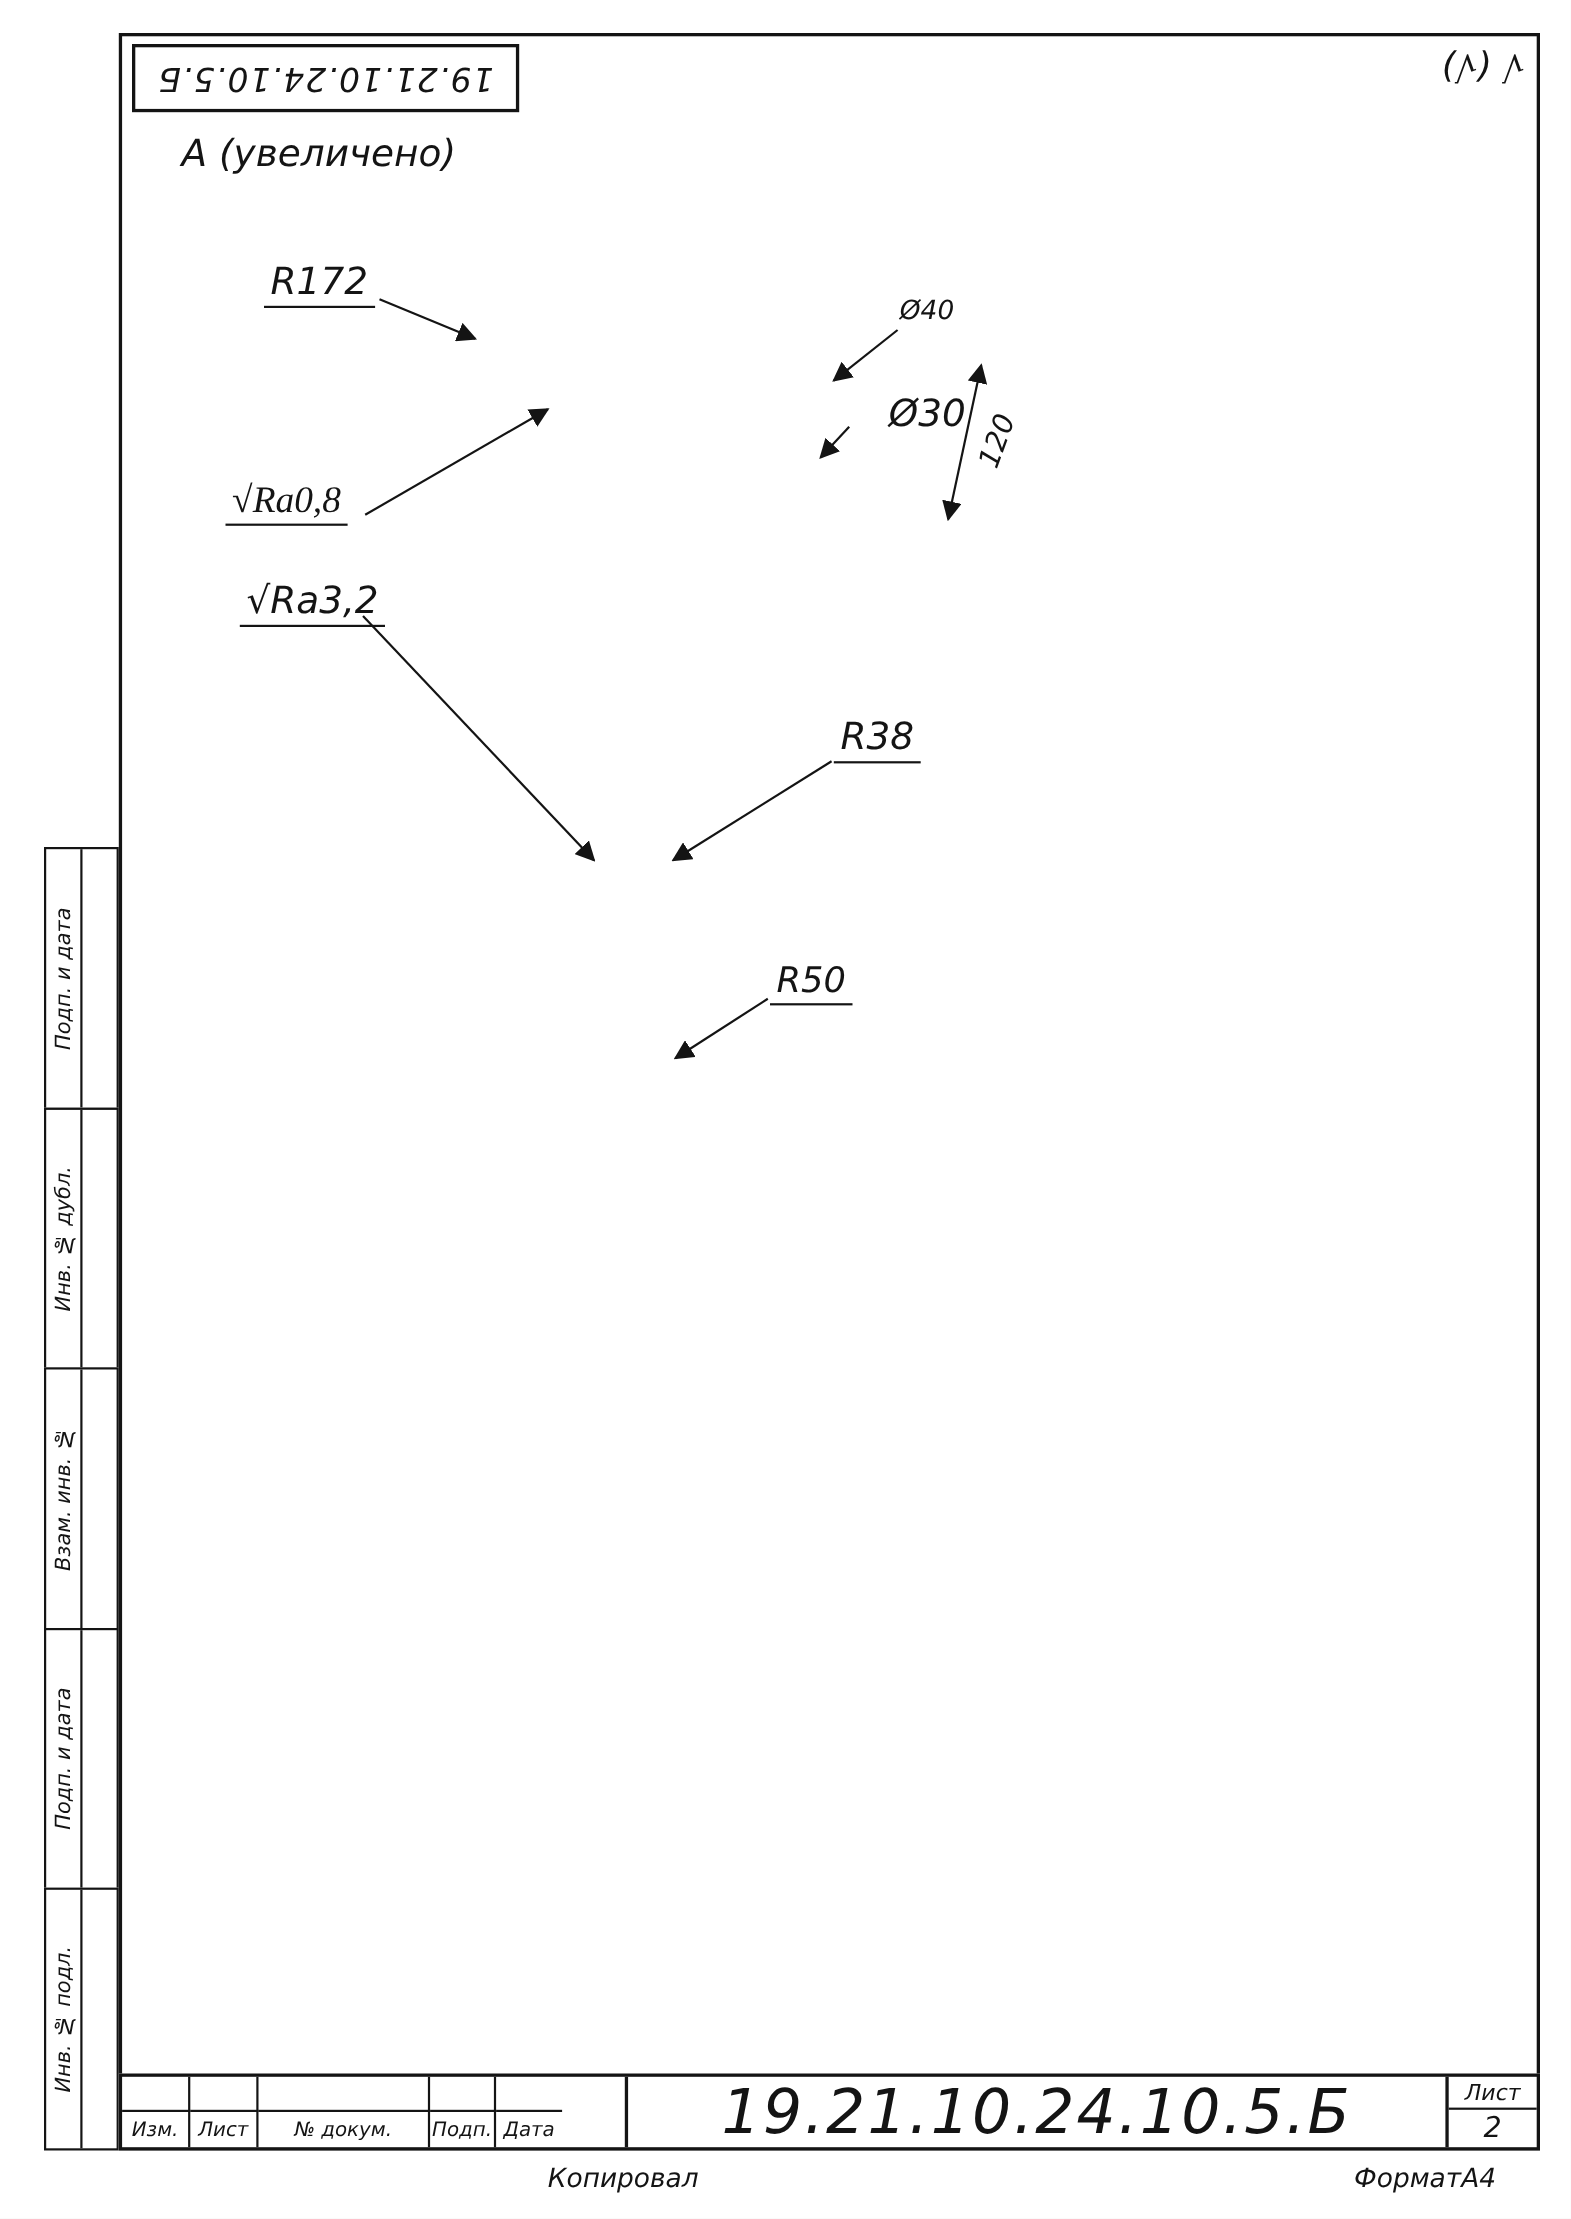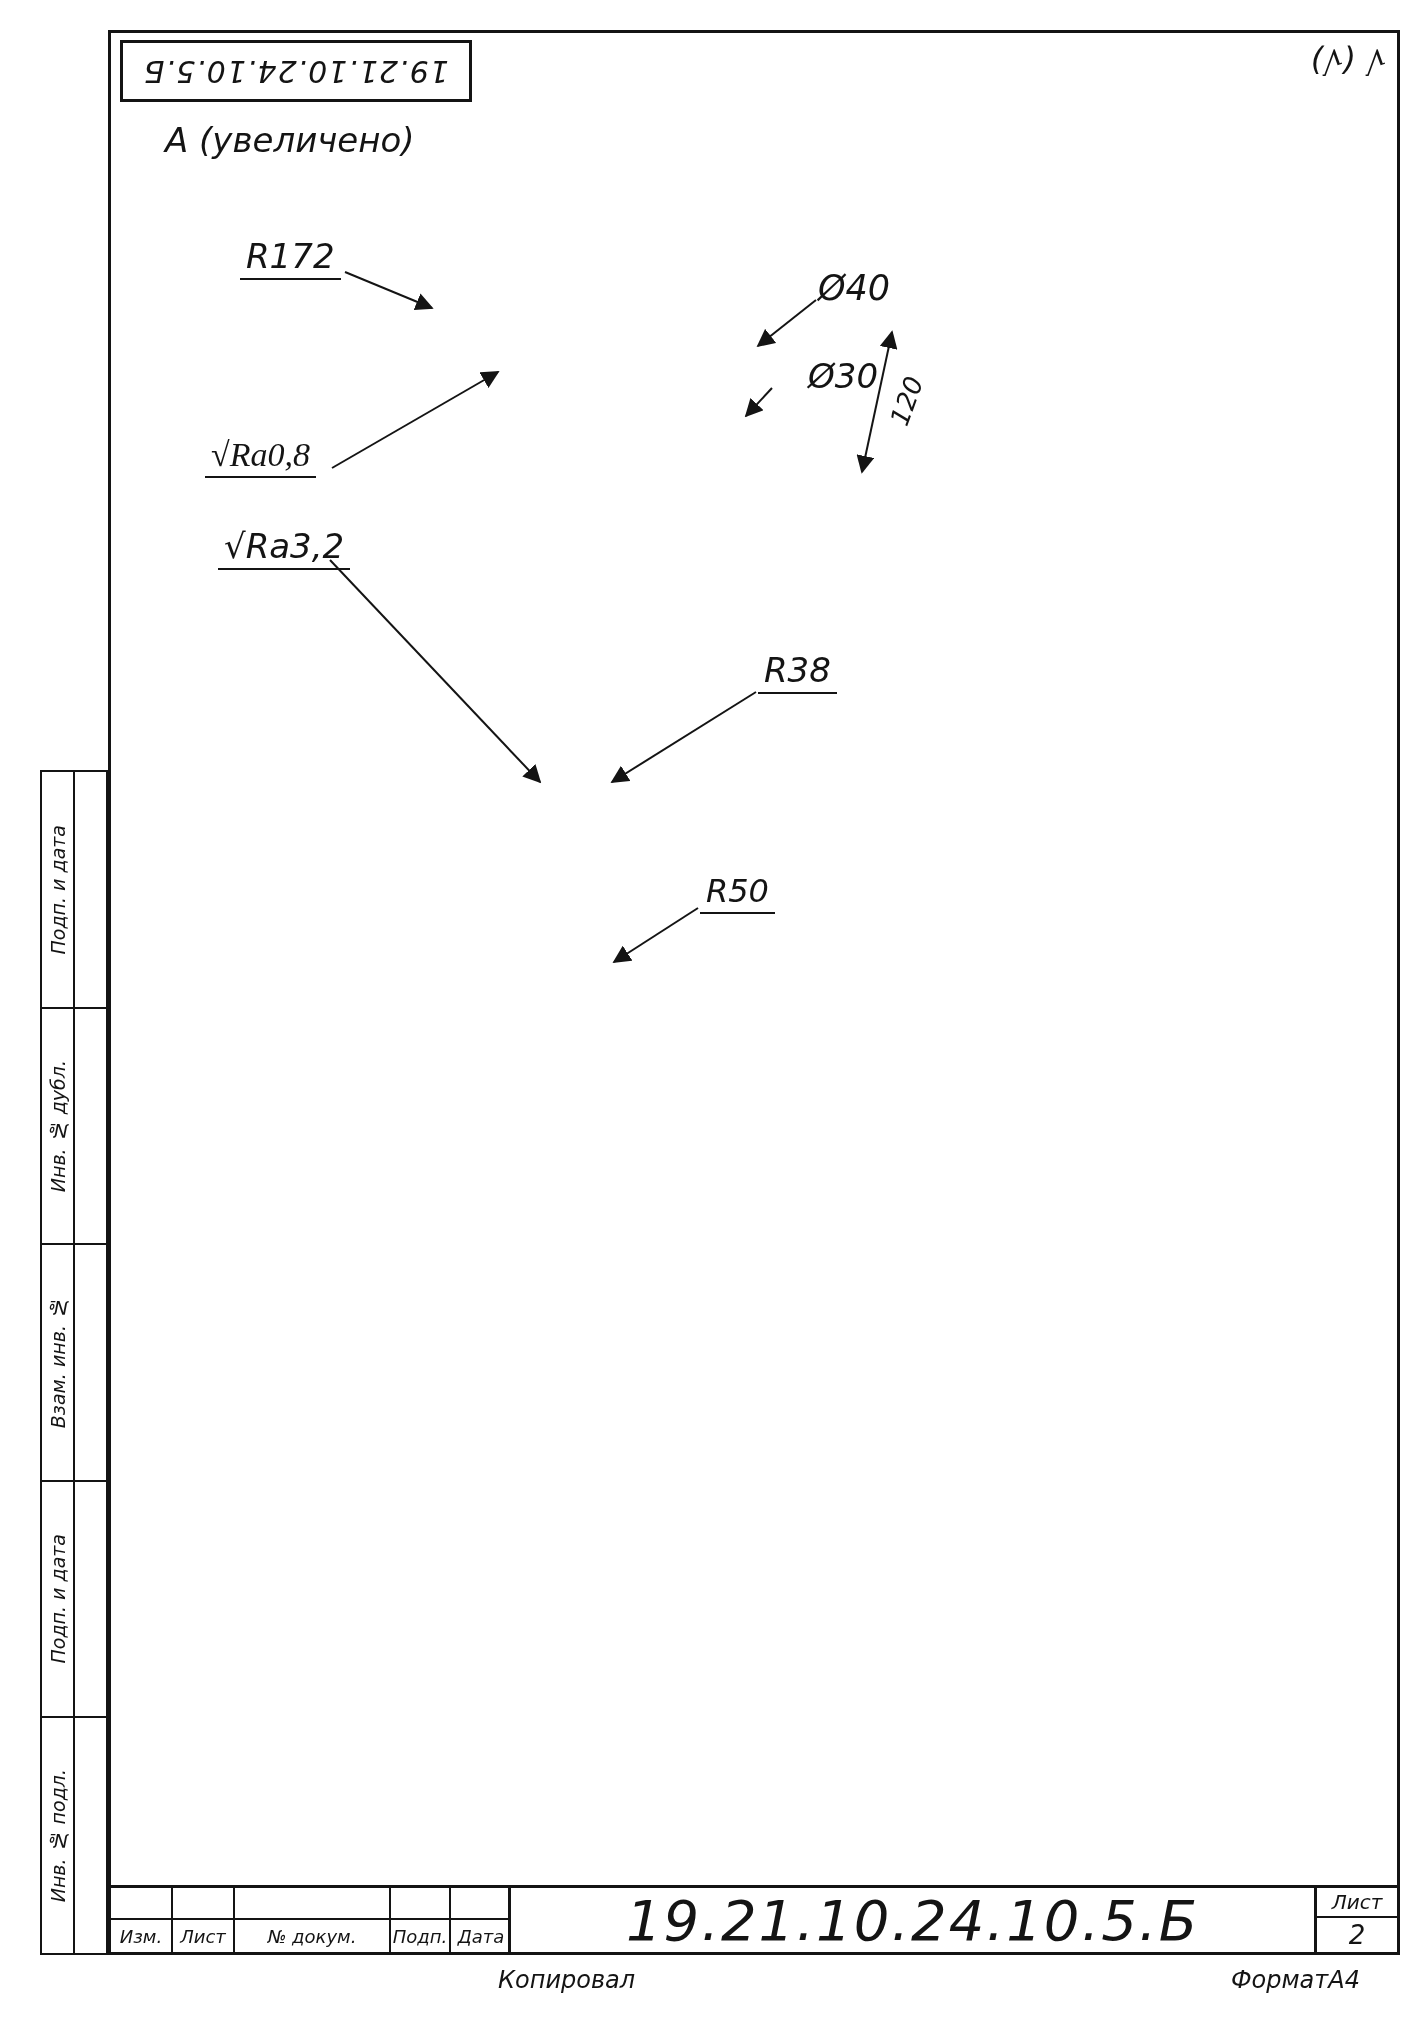--- a/index.html
+++ b/index.html
@@ -76,21 +76,21 @@
   }
   .title-block {
     position: absolute;
     left: 108px; top: 1885px;
     width: 1292px; height: 70px;
     border: 3px solid #141414;
     display: flex;
     background: #fff;
   }
   .tb-left {
-    width: 400px;
+    width: 460px;
     border-right: 3px solid #141414;
     display: grid;
     grid-template-columns: 62px 62px 156px 60px 60px;
     grid-template-rows: 1fr 1fr;
   }
   .tb-cell {
     border-right: 2.5px solid #141414;
     border-bottom: 2.5px solid #141414;
     display: flex; align-items: center; justify-content: center;
     font-size: 18px; font-style: italic;
@@ -165,21 +165,21 @@
 
   <div class="view-label">А (увеличено)</div>
 
   <div class="corner-roughness">√ (√)</div>
 
   <div class="callout shelf" style="left:240px; top:236px; font-size:34px;">R172</div>
   <div class="callout shelf" style="left:205px; top:436px; font-size:34px;font-family:Liberation Serif, serif;">√Ra0,8</div>
   <div class="callout shelf" style="left:218px; top:526px; font-size:34px;">√Ra3,2</div>
   <div class="callout shelf" style="left:758px; top:650px; font-size:34px;">R38</div>
   <div class="callout shelf" style="left:700px; top:872px; font-size:32px;">R50</div>
-  <div class="callout" style="left:818px; top:268px; font-size:35px;text-align:center;">Ø40</div>
+  <div class="callout" style="left:818px; top:268px; font-size:24px;text-align:center;">Ø40</div>
   <div class="callout" style="left:808px; top:356px; font-size:34px;">Ø30</div>
   <div class="callout" style="left:882px; top:386px; font-size:26px; transform:rotate(-70deg);">120</div>
 
   <div class="sidebar">
     <div class="sidebar-item">
       <div class="sidebar-label-cell">
         <span class="vtext">Подп. и дата</span>
       </div>
       <div class="sidebar-sign-cell"></div>
     </div>

